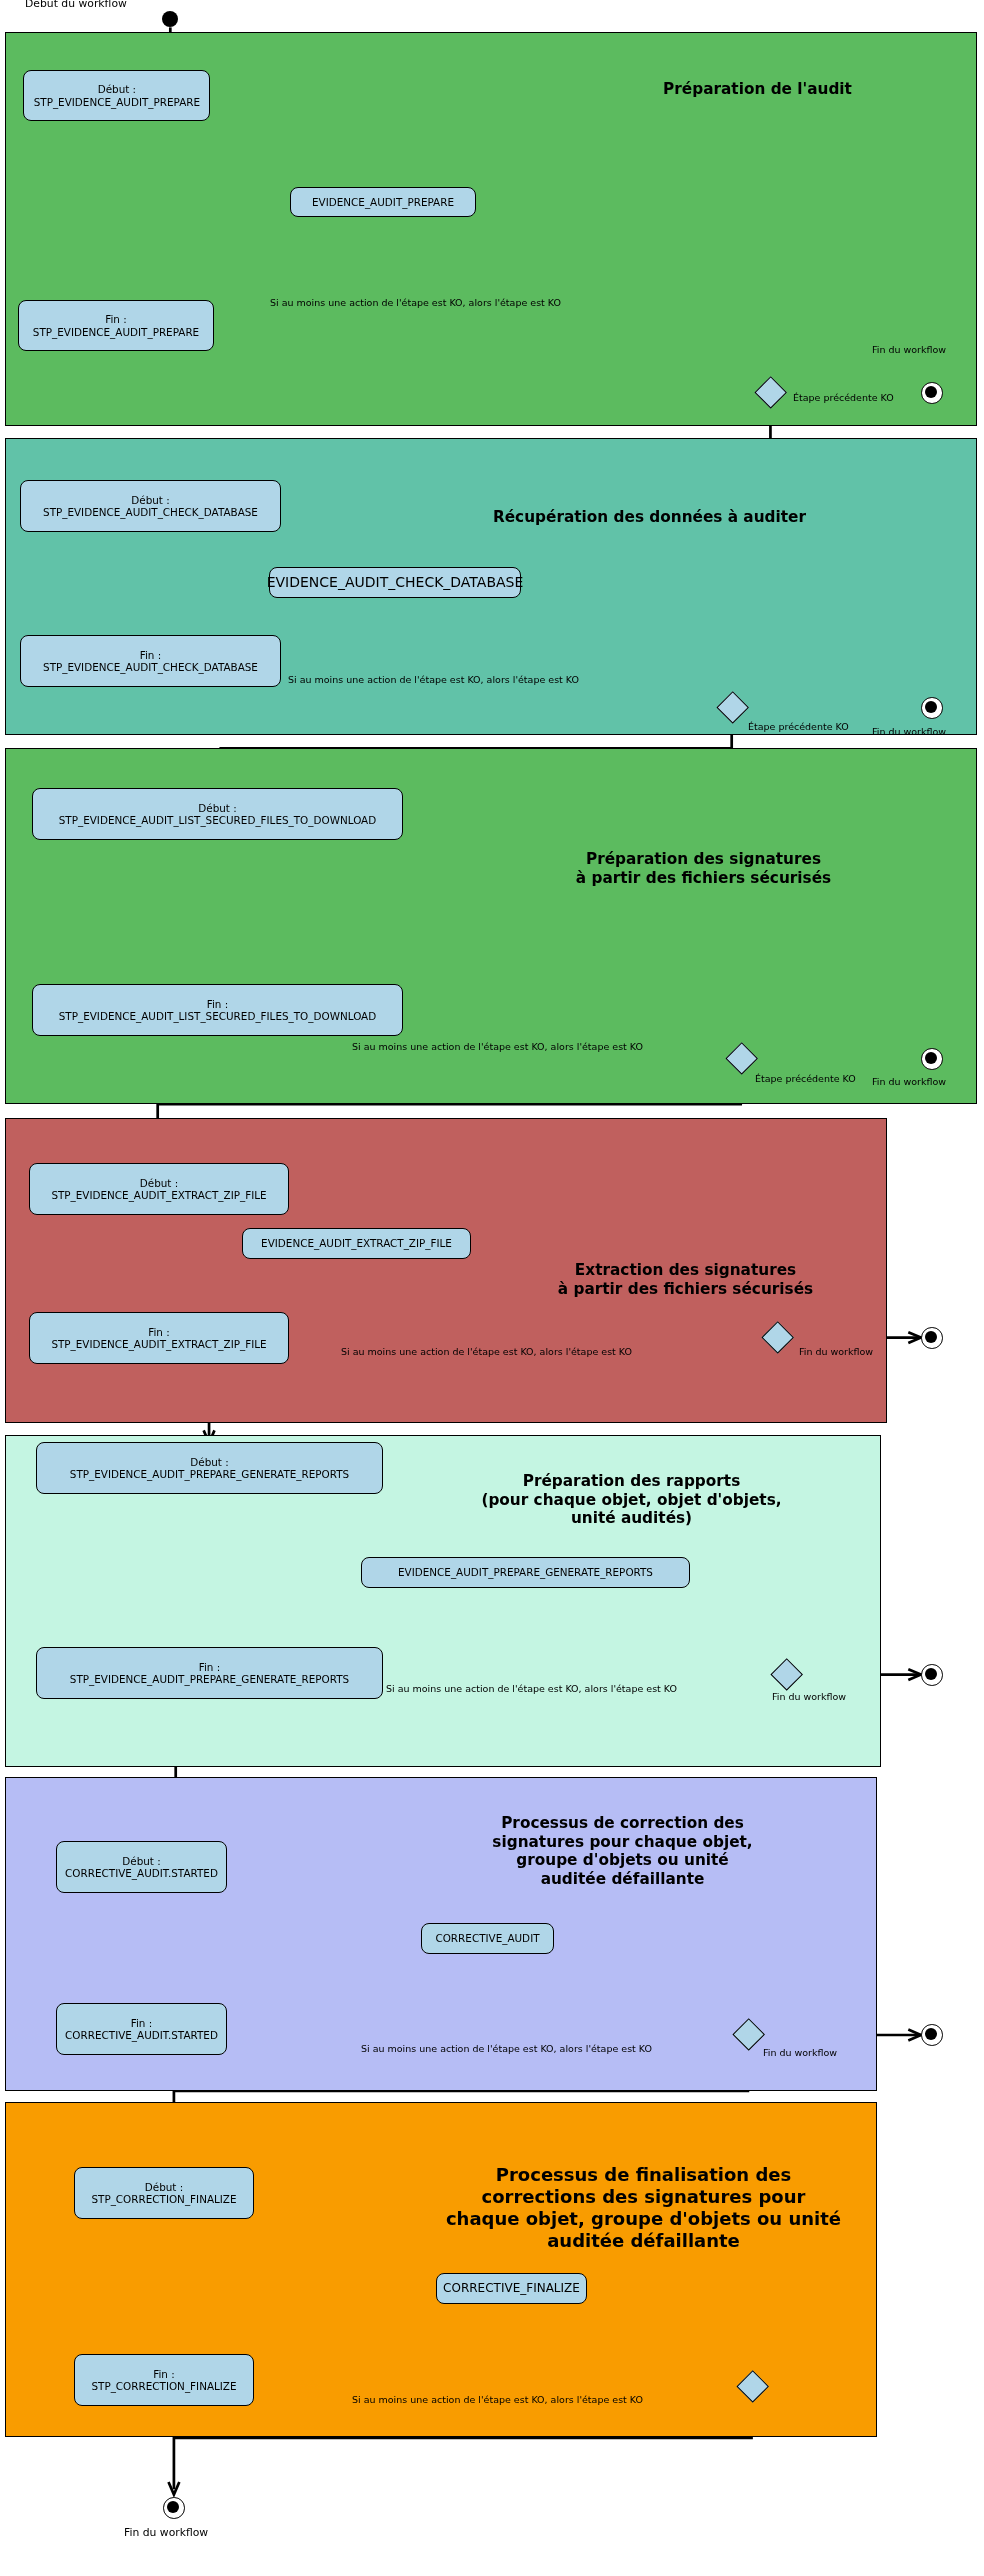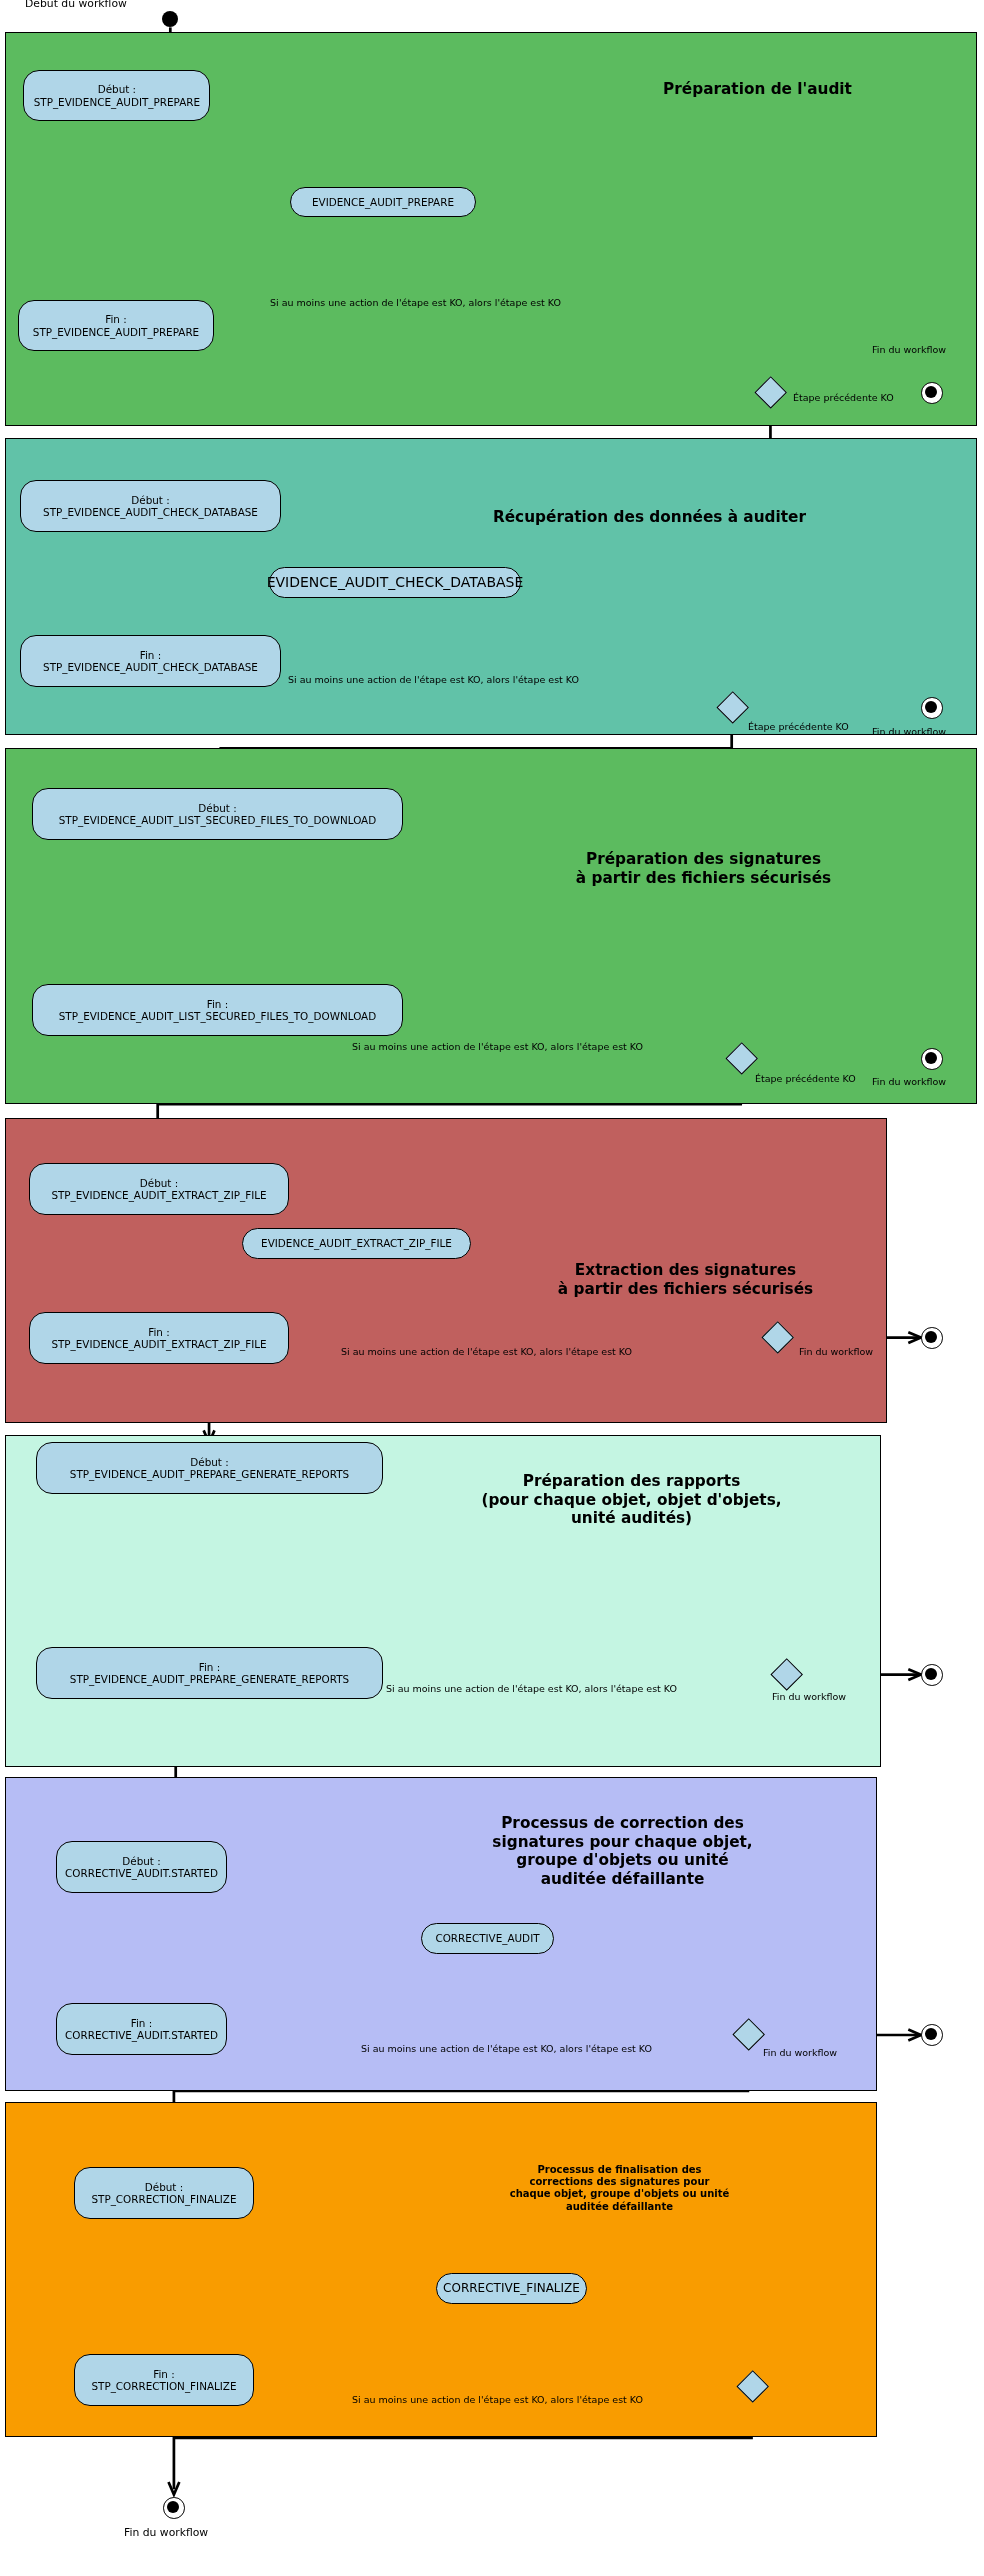--- a/index.html
+++ b/index.html
@@ -1,20 +1,20 @@
 <!DOCTYPE html>
 <html style="font-size:14.4px"><head>
 <meta charset="utf-8">
 <style>
   html,body{margin:0;padding:0;background:#ffffff;}
   body{font-family:"DejaVu Sans","Liberation Sans",sans-serif;}
   #stage{position:relative;width:984px;height:2576px;background:#ffffff;overflow:hidden;}
   .swim{position:absolute;border:1.8px solid #000;box-sizing:border-box;}
   .title{position:absolute;font-weight:bold;color:#000;text-align:center;line-height:1.22;margin-top:28px;}
-  .node{position:absolute;background:#b0d6e8;border:1.8px solid #000;border-radius:16px;
+  .node{position:absolute;background:#b0d6e8;border:1.8px solid #000;border-radius:8px;
         box-sizing:border-box;display:flex;align-items:center;justify-content:center;
         text-align:center;line-height:1.18;color:#000;}
   .cond{position:absolute;color:#000;white-space:nowrap;}
   .diamond{position:absolute;background:#b0d6e8;border:1.8px solid #000;
            transform:rotate(45deg);box-sizing:border-box;}
   .startdot{position:absolute;width:16px;height:16px;border-radius:50%;background:#000;}
   .enddot{position:absolute;width:21.6px;height:21.6px;border-radius:50%;
           border:1.8px solid #000;background:#fff;box-sizing:border-box;}
   .enddot::after{content:"";position:absolute;left:2.7px;top:2.7px;width:12.6px;height:12.6px;
           border-radius:50%;background:#000;}
@@ -195,20 +195,21 @@
   <div class="swim" style="left:5.4px;top:1435px;width:876px;height:332px;background:#c4f5e2;"></div>
   <div class="title" style="left:379px;top:1444px;width:505px;font-size:15.3px;">
     <div>Préparation des rapports</div>
     <div>(pour chaque objet, objet d'objets,</div>
     <div>unité audités)</div>
   </div>
   <div class="node" style="left:36px;top:1442px;width:347px;height:52px;font-size:10.4px;flex-direction:column;">
     <span>Début :</span>
     <span>STP_EVIDENCE_AUDIT_PREPARE_GENERATE_REPORTS</span>
   </div>
+  <div class="node" style="left:361px;top:1557px;width:329px;height:31px;font-size:10.4px;">EVIDENCE_AUDIT_PREPARE_GENERATE_REPORTS</div>
   <div class="node" style="left:36px;top:1647px;width:347px;height:52px;font-size:10.4px;flex-direction:column;">
     <span>Fin :</span>
     <span>STP_EVIDENCE_AUDIT_PREPARE_GENERATE_REPORTS</span>
   </div>
   <div class="cond" style="left:386px;top:1683px;font-size:9.5px;">Si au moins une action de l'étape est KO, alors l'étape est KO</div>
   <div class="diamond" style="left:775px;top:1663px;width:23.4px;height:23.4px;"></div>
   <div class="cap" style="left:772px;top:1691px;font-size:9.5px;">Fin du workflow</div>
   <div class="enddot" style="left:921px;top:1664px;"></div>
 
   <div class="swim" style="left:5.4px;top:1777px;width:872px;height:314px;background:#b6bdf5;"></div>
@@ -226,21 +227,21 @@
   <div class="node" style="left:56px;top:2003px;width:171px;height:52px;font-size:10.4px;flex-direction:column;">
     <span>Fin :</span>
     <span>CORRECTIVE_AUDIT.STARTED</span>
   </div>
   <div class="cond" style="left:361px;top:2043px;font-size:9.5px;">Si au moins une action de l'étape est KO, alors l'étape est KO</div>
   <div class="diamond" style="left:737px;top:2023px;width:23.4px;height:23.4px;"></div>
   <div class="cap" style="left:763px;top:2047px;font-size:9.5px;">Fin du workflow</div>
   <div class="enddot" style="left:921px;top:2024px;"></div>
 
   <div class="swim" style="left:5.4px;top:2102px;width:872px;height:335px;background:#f99c00;"></div>
-  <div class="title" style="left:385px;top:2136px;width:469px;font-size:10px;">
+  <div class="title" style="left:409px;top:2136px;width:469px;font-size:18px;">
     <div>Processus de finalisation des</div>
     <div>corrections des signatures pour</div>
     <div>chaque objet, groupe d'objets ou unité</div>
     <div>auditée défaillante</div>
   </div>
   <div class="node" style="left:74px;top:2167px;width:180px;height:52px;font-size:10.4px;flex-direction:column;">
     <span>Début :</span>
     <span>STP_CORRECTION_FINALIZE</span>
   </div>
   <div class="node" style="left:436px;top:2273px;width:151px;height:31px;font-size:12px;">CORRECTIVE_FINALIZE</div>

